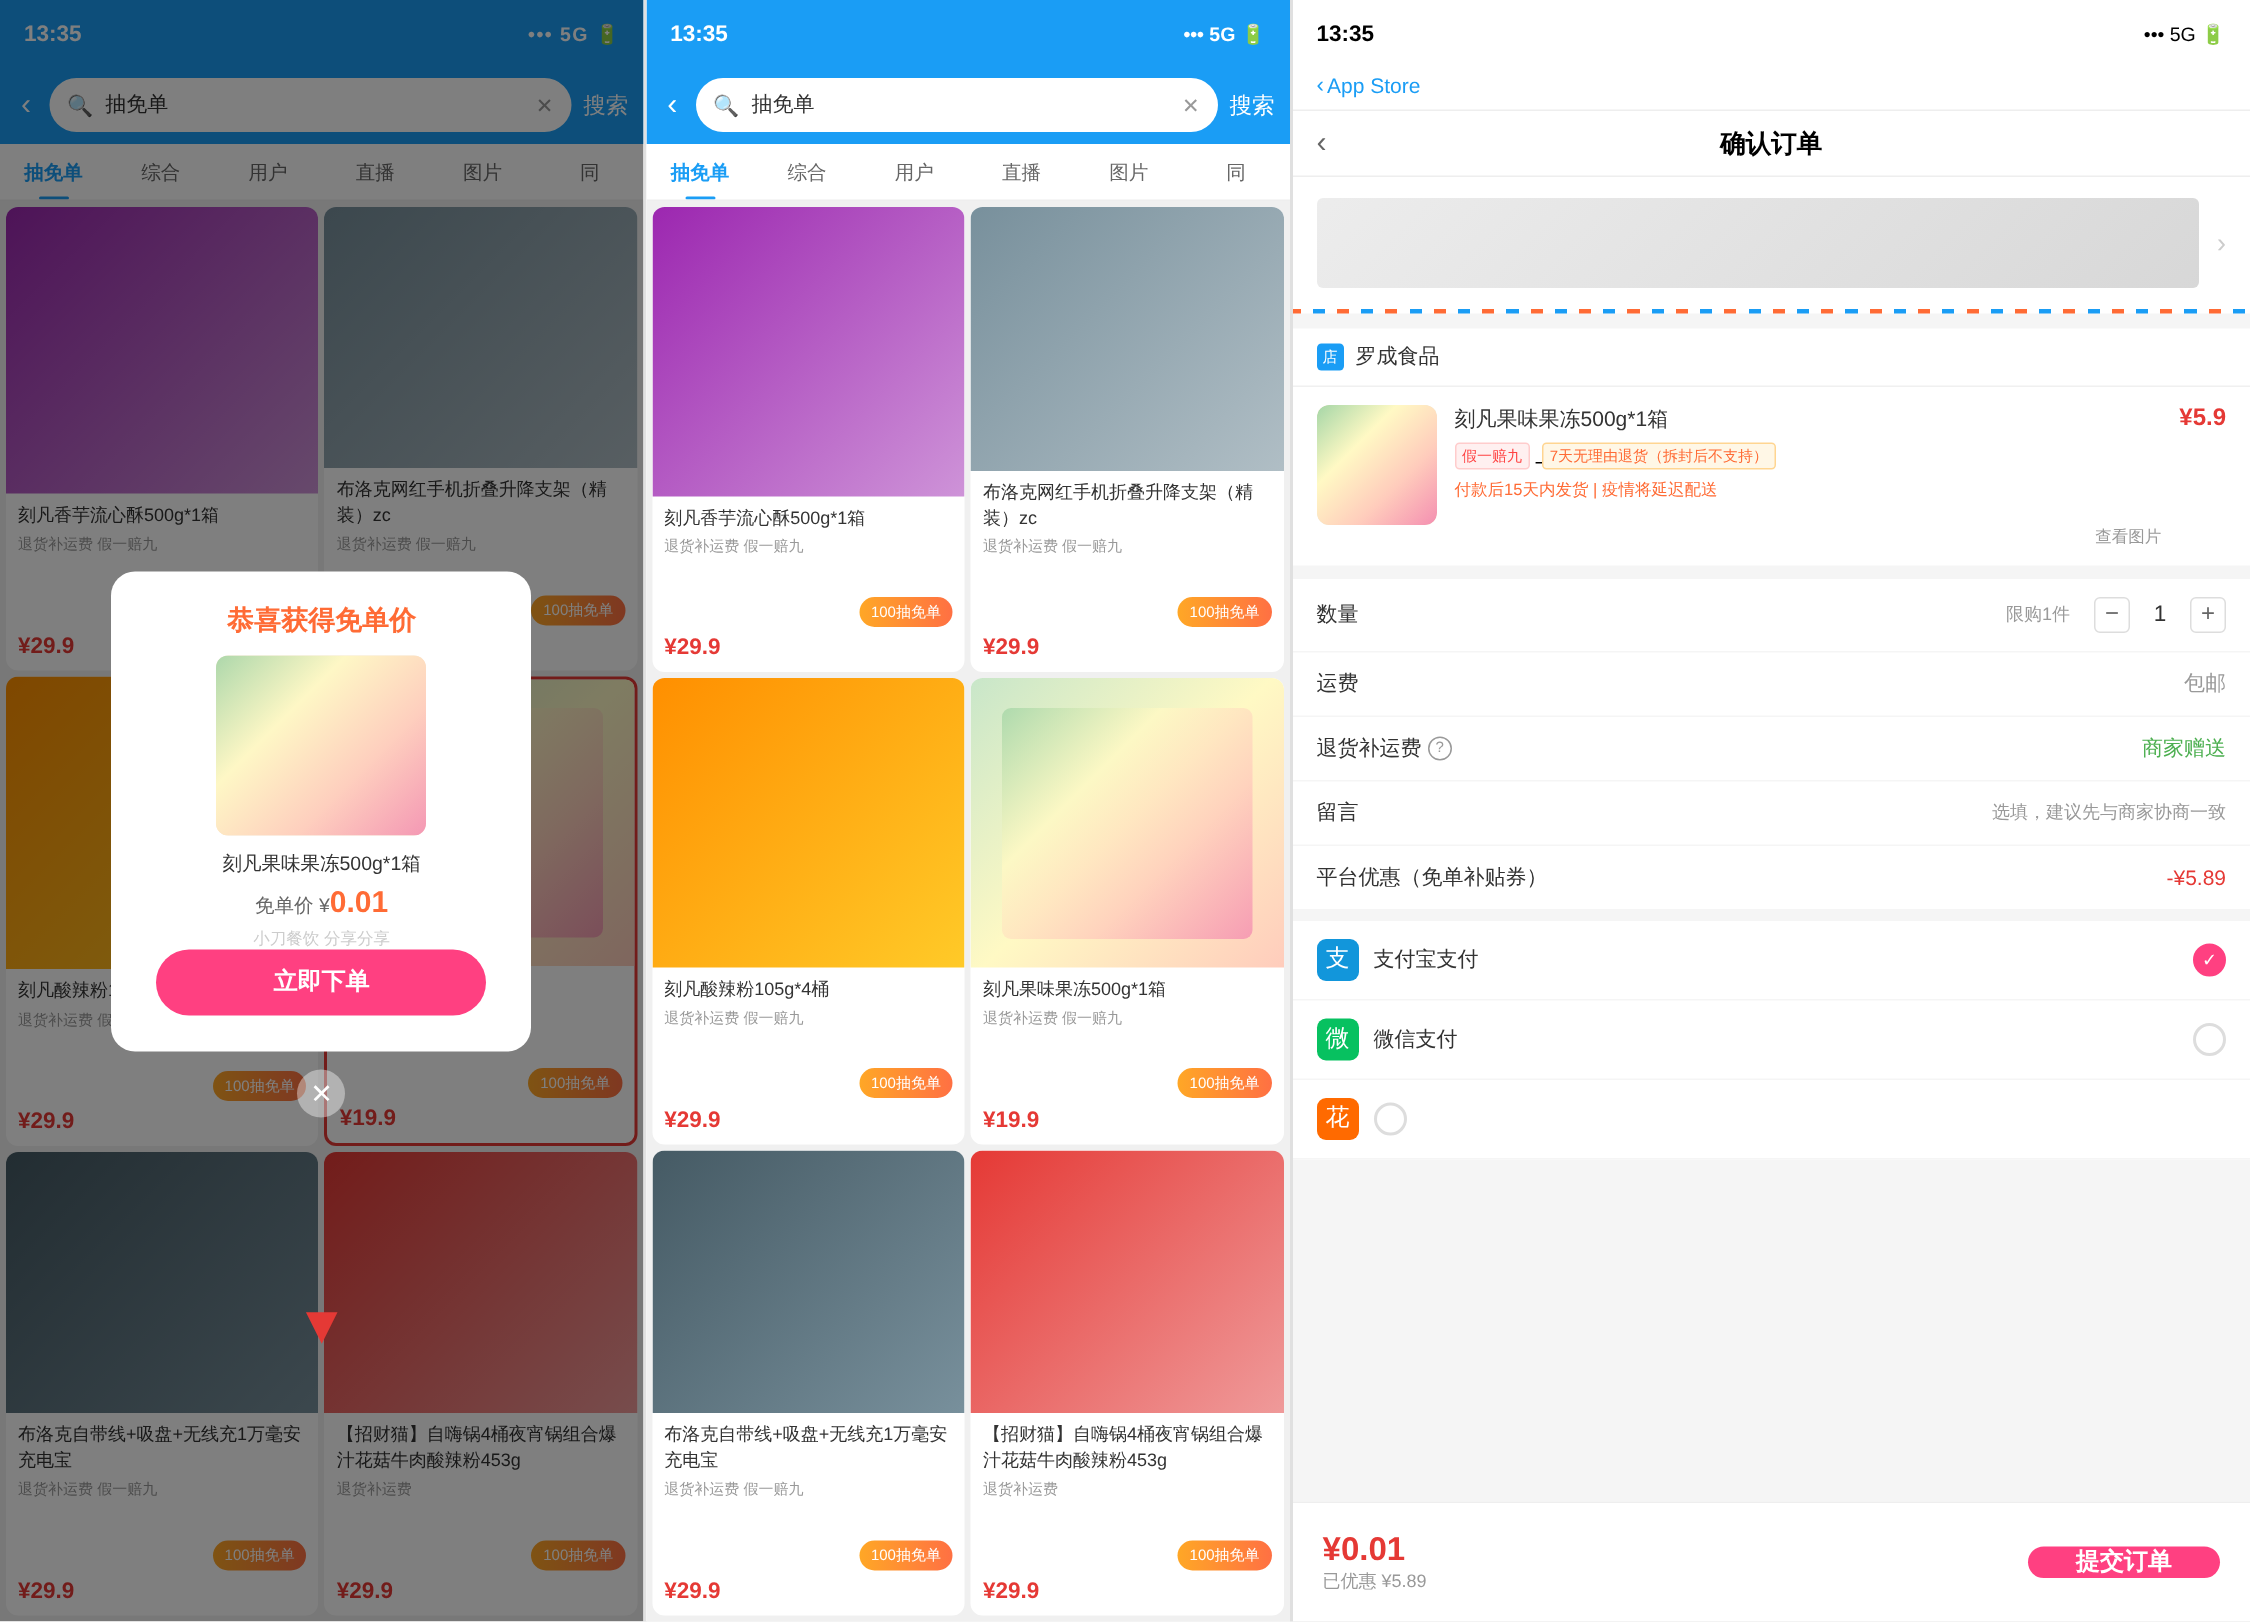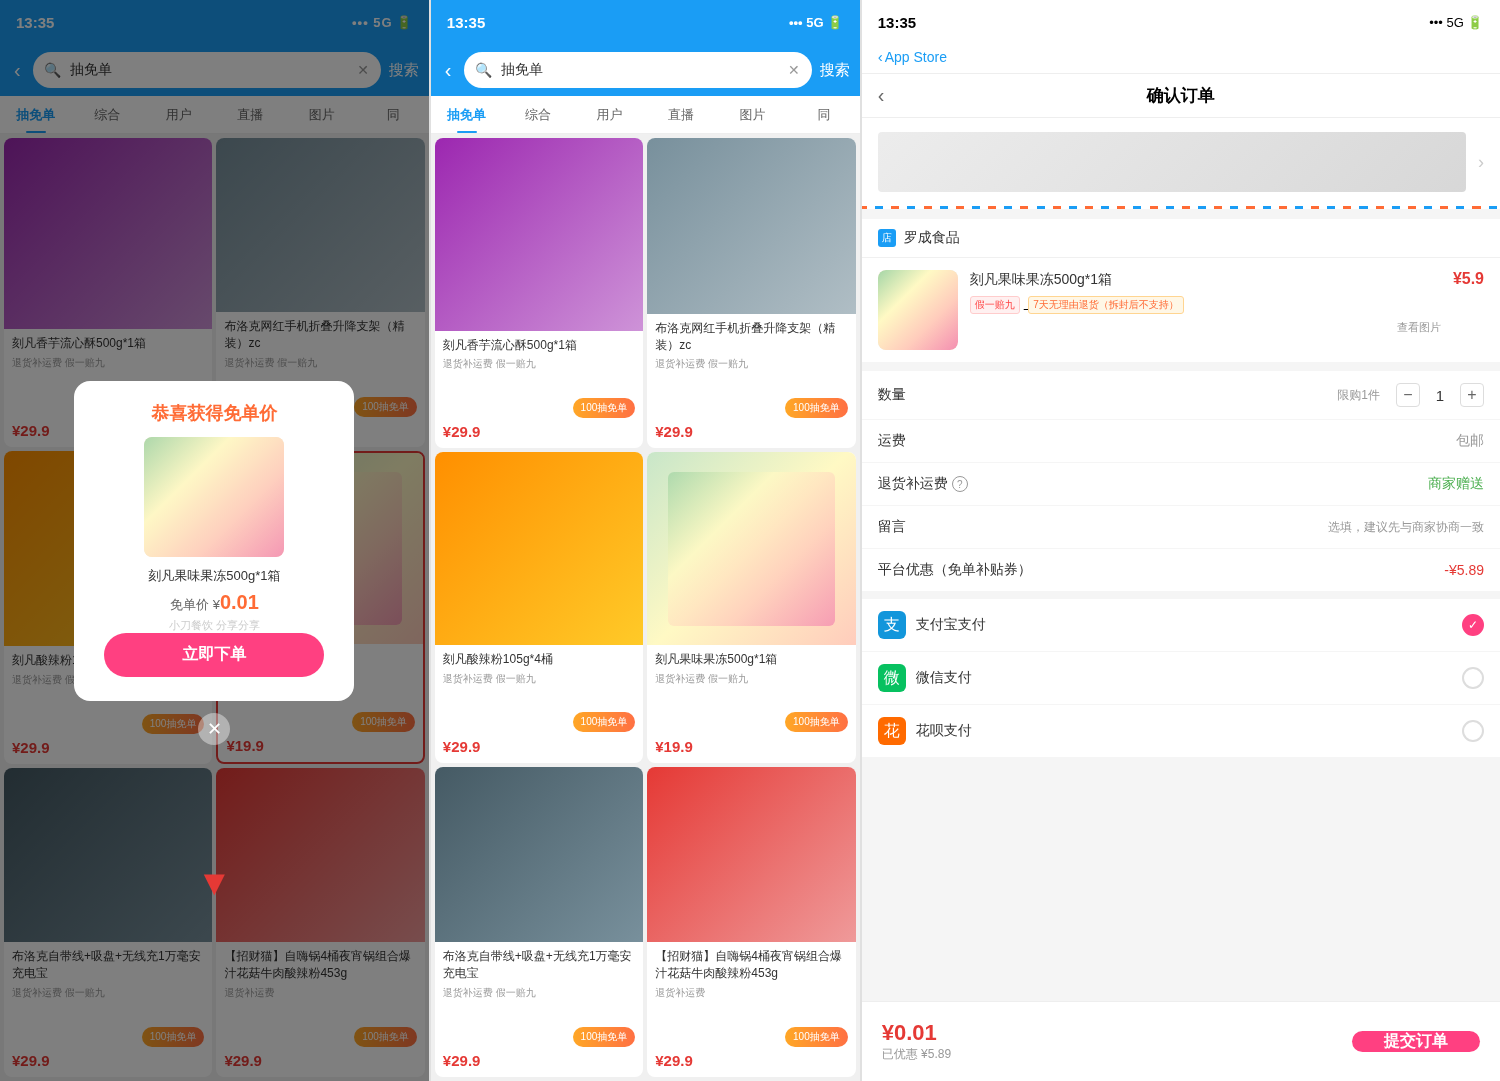--- a/index.html
+++ b/index.html
@@ -76,21 +76,21 @@
 
     
     .product-order-row { display: flex; padding: 12px 16px; gap: 12px; align-items: flex-start; border-bottom: 1px solid #f5f5f5; }
     .product-order-img { width: 80px; height: 80px; background: #f0e8d0; border-radius: 8px; flex-shrink: 0; display: flex; align-items: center; justify-content: center; overflow: hidden; }
     .product-order-img-inner { width: 100%; height: 100%; background: linear-gradient(135deg, #ffe0b2, #ffcc80); border-radius: 8px; }
     .product-order-detail { flex: 1; }
     .product-order-name { font-size: 14px; color: #333; line-height: 1.4; margin-bottom: 4px; }
     .product-order-tag { display: inline-block; background: #fff0f0; color: #ff4444; border: 1px solid #ffcccc; border-radius: 3px; font-size: 10px; padding: 1px 4px; margin-right: 4px; margin-bottom: 2px; }
     .product-order-tag2 { display: inline-block; background: #fff7e6; color: #ff6b35; border: 1px solid #ffd591; border-radius: 3px; font-size: 10px; padding: 1px 4px; }
     .product-order-price { font-size: 16px; font-weight: 700; color: #e53935; text-align: right; }
-    .view-img-link { font-size: 11px; color: #999; text-align: right; display: block; margin-top: 1px; }
+    .view-img-link { font-size: 11px; color: #999; text-align: right; display: block; margin-top: 16px; }
     .product-order-notice { font-size: 11px; color: #ff6b35; margin-top: 4px; }
 
     
     .order-row-section { background: #fff; margin-bottom: 8px; }
     .order-row { display: flex; align-items: center; padding: 12px 16px; border-bottom: 1px solid #f5f5f5; }
     .order-row:last-child { border-bottom: none; }
     .order-row-label { font-size: 14px; color: #333; flex: 1; display: flex; align-items: center; gap: 4px; }
     .order-row-value { font-size: 14px; color: #999; }
     .order-row-value.red { color: #e53935; }
     .order-row-value.green { color: #4caf50; }
@@ -426,20 +426,21 @@
       <div class="product-order-row">
         <div class="product-order-img">
           <div class="product-order-img-inner" style="background:linear-gradient(135deg,#a5d6a7,#fff9c4,#ffccbc,#f48fb1);"></div>
         </div>
         <div class="product-order-detail">
           <div class="product-order-name">刻凡果味果冻500g*1箱</div>
           <div style="margin-bottom:4px;text-decoration:underline;">
             <span class="product-order-tag">假一赔九</span>
             <span class="product-order-tag2">7天无理由退货（拆封后不支持）</span>
           </div>
+          <div class="product-order-notice">付款后15天内发货 | 疫情将延迟配送</div>
           <span class="view-img-link">查看图片</span>
         </div>
         <div style="display:flex;flex-direction:column;align-items:flex-end;flex-shrink:0;">
           <span class="product-order-price">¥5.9</span>
         </div>
       </div>
     </div>
 
     <div class="order-row-section">
 
@@ -486,21 +487,20 @@
       </div>
 
       <div class="payment-row">
         <div class="payment-icon wechat">微</div>
         <span class="payment-name">微信支付</span>
         <div class="radio-btn"></div>
       </div>
 
       <div class="payment-row">
         <div class="payment-icon huabei">花</div>
-        <span class="payment-name">花呗支付</span>
         <div class="radio-btn"></div>
       </div>
     </div>
 
     <div style="height: 20px;"></div>
   </div>
 
   <div class="order-bottom-bar">
     <div class="total-section">
       <span class="total-price">¥0.01</span>

